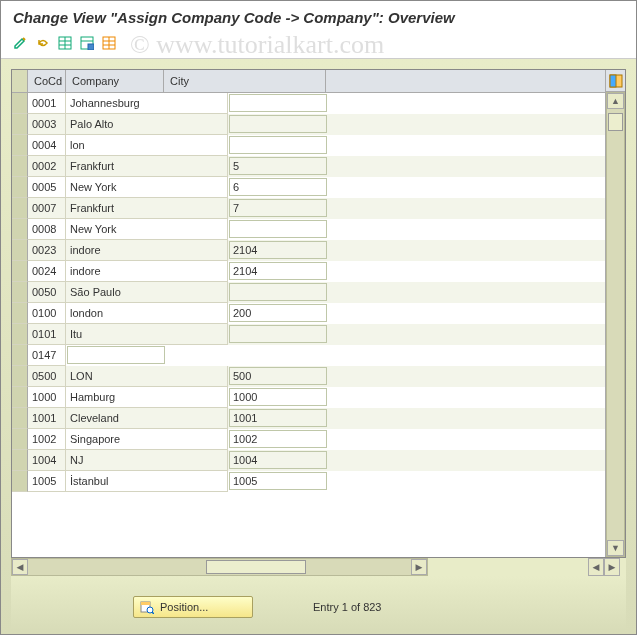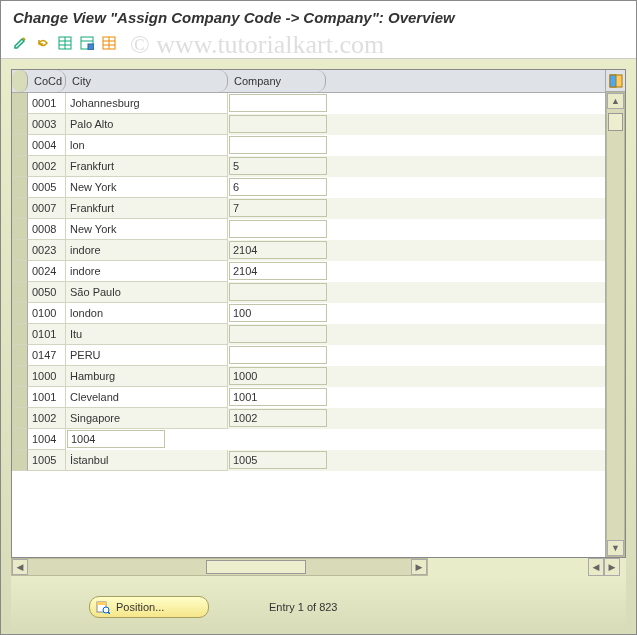--- a/index.html
+++ b/index.html
@@ -67,21 +67,20 @@
       border-bottom: 1px solid #aaa;
     }
     .table-header .hcell {
       border-right: 1px solid #aaa;
       padding: 3px 6px;
       font-size: 11px;
       color: #333;
       height: 22px;
       display: flex;
       align-items: center;
-      border-radius: 9px;
     }
     .col-sel { width: 16px; background: #d8dcb8; }
     .col-cocd { width: 38px; }
     .col-city { width: 162px; }
     .col-company { width: 98px; }
     .table-body { flex: 1; overflow: hidden; }
     .row {
       display: flex;
       height: 21px;
       background: #fff;
@@ -182,26 +181,26 @@
     }
     .footer {
       background: #e8ecc8;
       background: linear-gradient(#e8ecc8, #d8dcb8);
       padding: 20px 10px 12px;
       display: flex;
       align-items: center;
       gap: 60px;
     }
     .position-btn {
-      margin-left: 68px;
+      margin-left: 112px;
       width: 120px;
       height: 22px;
       background: linear-gradient(#fefec8, #f6e68a);
       border: 1px solid #a8a060;
-      border-radius: 10px;
+      border-radius: 2px;
       display: flex;
       align-items: center;
       gap: 6px;
       padding: 0 6px;
       cursor: pointer;
       font-size: 11px;
       color: #333;
     }
     .entry-text {
       font-size: 11px;
@@ -261,22 +260,22 @@
         </svg>
     </span>
   </div>
 
   <div class="content-area">
     <div class="table-wrap">
       <div class="table-main">
         <div class="table-header">
           <div class="hcell col-sel"></div>
           <div class="hcell col-cocd">CoCd</div>
+          <div class="hcell col-company">Company</div>
           <div class="hcell col-city">City</div>
-          <div class="hcell col-company">Company</div>
         </div>
         <div class="table-body" id="table-body">
             <div class="row">
               <div class="cell sel col-sel"></div>
               <div class="cell col-cocd">0001</div>
               <div class="cell col-city">Johannesburg</div>
               <div class="cell input-like col-company"></div>
             </div>
             <div class="row">
               <div class="cell sel col-sel"></div>
@@ -329,33 +328,38 @@
             <div class="row">
               <div class="cell sel col-sel"></div>
               <div class="cell col-cocd">0050</div>
               <div class="cell col-city">São Paulo</div>
               <div class="cell input-like col-company"></div>
             </div>
             <div class="row">
               <div class="cell sel col-sel"></div>
               <div class="cell col-cocd">0100</div>
               <div class="cell col-city">london</div>
-              <div class="cell input-like col-company">100</div>
+              <div class="cell input-like col-company">200</div>
             </div>
             <div class="row">
               <div class="cell sel col-sel"></div>
               <div class="cell col-cocd">0101</div>
               <div class="cell col-city">Itu</div>
               <div class="cell input-like col-company"></div>
             </div>
             <div class="row">
               <div class="cell sel col-sel"></div>
               <div class="cell col-cocd">0147</div>
-              <div class="cell col-city">PERU</div>
-              <div class="cell input-like col-company"></div>
+              <div class="cell input-like col-company"></div>
+            </div>
+            <div class="row">
+              <div class="cell sel col-sel"></div>
+              <div class="cell col-cocd">0500</div>
+              <div class="cell col-city">LON</div>
+              <div class="cell input-like col-company">500</div>
             </div>
             <div class="row">
               <div class="cell sel col-sel"></div>
               <div class="cell col-cocd">1000</div>
               <div class="cell col-city">Hamburg</div>
               <div class="cell input-like col-company">1000</div>
             </div>
             <div class="row">
               <div class="cell sel col-sel"></div>
               <div class="cell col-cocd">1001</div>
@@ -364,20 +368,21 @@
             </div>
             <div class="row">
               <div class="cell sel col-sel"></div>
               <div class="cell col-cocd">1002</div>
               <div class="cell col-city">Singapore</div>
               <div class="cell input-like col-company">1002</div>
             </div>
             <div class="row">
               <div class="cell sel col-sel"></div>
               <div class="cell col-cocd">1004</div>
+              <div class="cell col-city">NJ</div>
               <div class="cell input-like col-company">1004</div>
             </div>
             <div class="row">
               <div class="cell sel col-sel"></div>
               <div class="cell col-cocd">1005</div>
               <div class="cell col-city">İstanbul</div>
               <div class="cell input-like col-company">1005</div>
             </div>
           </div>
       </div>

